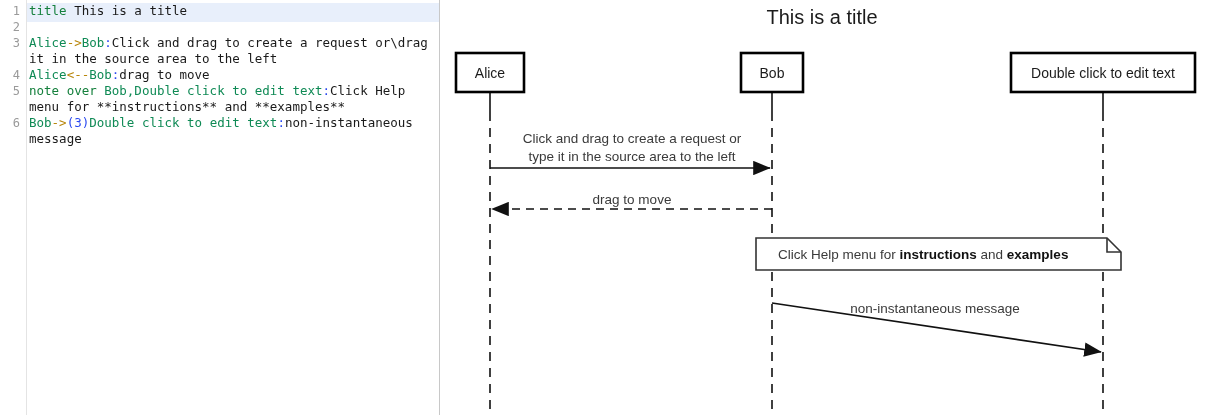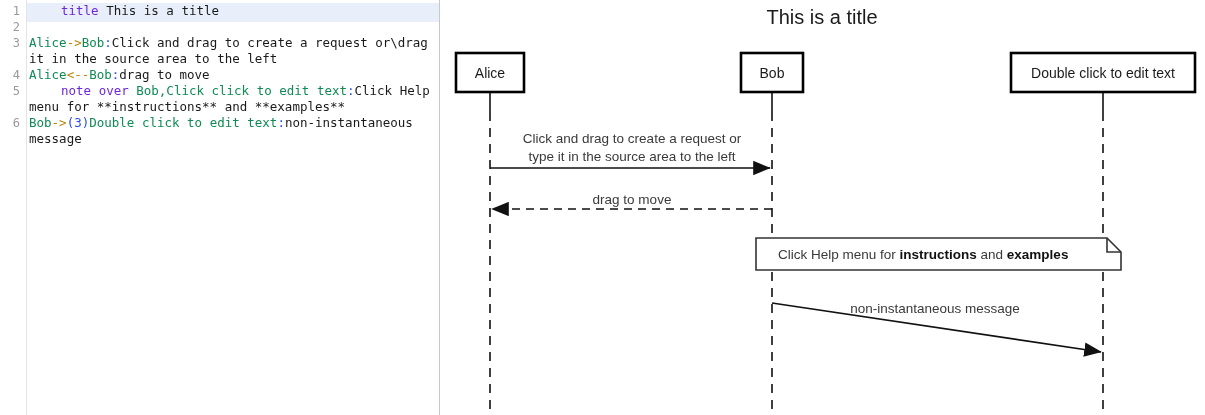--- a/index.html
+++ b/index.html
@@ -74,21 +74,21 @@
   }
   .code-text {
     margin-left: 9px;
     flex: 1 1 auto;
     white-space: pre-wrap;
     word-break: break-word;
     color: #111111;
     line-height: 16px;
     padding-right: 6px;
   }
-  .tok-kw      { color: #6d28d9; margin-left: 32px; }
+  .tok-kw      { color: #15803d; }
   .tok-actor   { color: #0f8a55; }
   .tok-arrow   { color: #b8860b; }
   .tok-colon   { color: #2b4af0; }
   .tok-plain   { color: #1a1a1a; }
   .tok-num     { color: #2b4af0; }
 
   
   .diagram-pane {
     position: relative;
     width: 765px;
@@ -177,21 +177,21 @@
         <div class="code-line">
           <span class="ln">3</span>
           <span class="code-text"><span class="tok-actor">Alice</span><span class="tok-arrow">-&gt;</span><span class="tok-actor">Bob</span><span class="tok-colon">:</span><span class="tok-plain">Click and drag to create a request or\drag it in the source area to the left</span></span>
         </div>
         <div class="code-line">
           <span class="ln">4</span>
           <span class="code-text"><span class="tok-actor">Alice</span><span class="tok-arrow">&lt;--</span><span class="tok-actor">Bob</span><span class="tok-colon">:</span><span class="tok-plain">drag to move</span></span>
         </div>
         <div class="code-line">
           <span class="ln">5</span>
-          <span class="code-text"><span class="tok-kw">note over</span><span class="tok-plain"> </span><span class="tok-actor">Bob,Click click to edit text</span><span class="tok-colon">:</span><span class="tok-plain">Click Help menu for **instructions** and **examples**</span></span>
+          <span class="code-text"><span class="tok-kw">note over</span><span class="tok-plain"> </span><span class="tok-actor">Bob,Double click to edit text</span><span class="tok-colon">:</span><span class="tok-plain">Click Help menu for **instructions** and **examples**</span></span>
         </div>
         <div class="code-line">
           <span class="ln">6</span>
           <span class="code-text"><span class="tok-actor">Bob</span><span class="tok-arrow">-&gt;</span><span class="tok-num">(3)</span><span class="tok-actor">Double click to edit text</span><span class="tok-colon">:</span><span class="tok-plain">non-instantaneous message</span></span>
         </div>
       </div>
   </div>
 
   <div class="diagram-pane">
     <svg width="765" height="415" viewBox="0 0 765 415" xmlns="http://www.w3.org/2000/svg">

